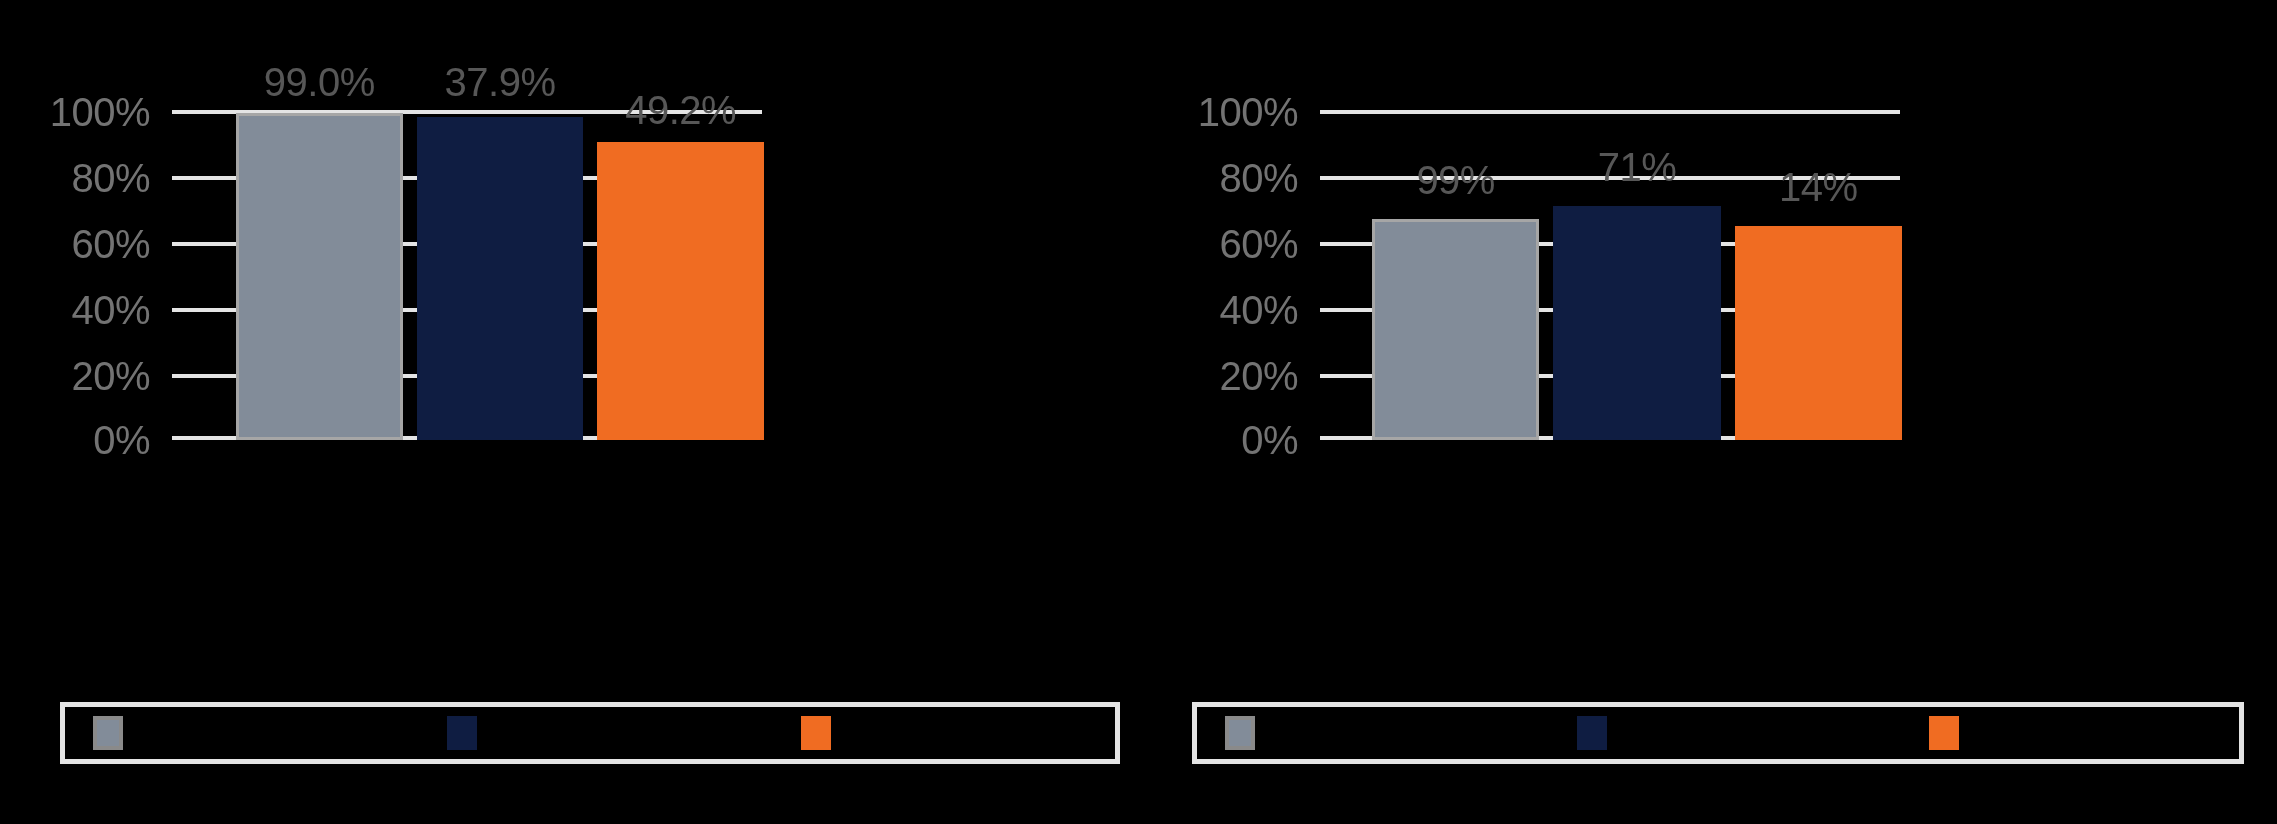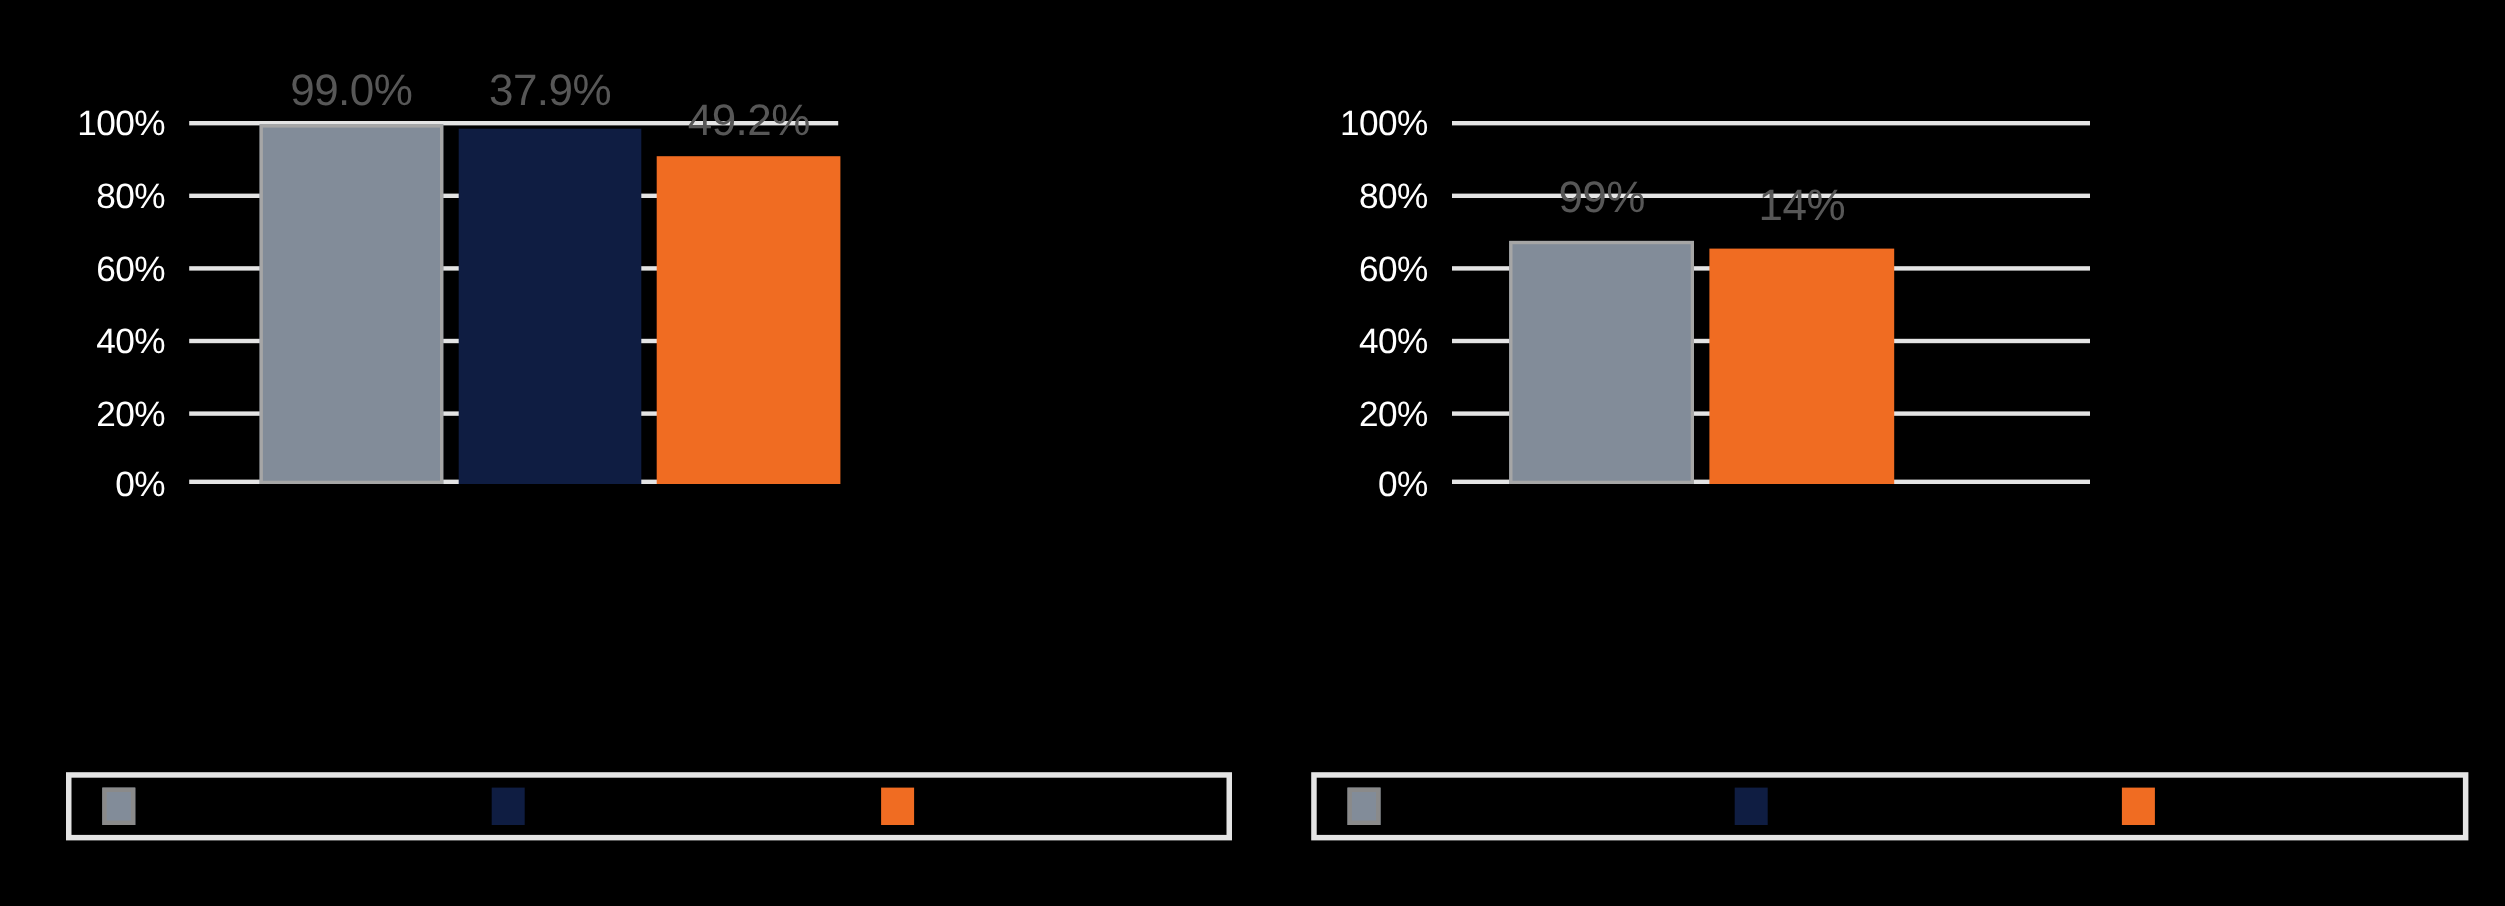--- a/index.html
+++ b/index.html
@@ -53,22 +53,22 @@
     background: #e4e4e4;
     bottom: 0;
   }
 
   .ytick {
     position: absolute;
     right: 100%;
     margin-right: 22px;
     transform: translateY(-50%);
     white-space: nowrap;
-    color: #ffffff;
-    font-size: 32px;
+    color: #737373;
+    font-size: 40px;
     line-height: 1;
     letter-spacing: -0.5px;
     text-align: center;
   }
 
   
   .bars {
     position: absolute;
     left: 2px;
     bottom: 0;
@@ -220,20 +220,24 @@
       <div class="ytick" style="top:266px;">20%</div>
       <div class="ytick" style="top:330px;">0%</div>
 
       <div class="bars">
 
         <div class="barslot" style="width:168px; margin-left:50px;">
           <div class="barlabel" style="bottom:240px;">99%</div>
           <div class="bar gray" style="height:221.1px;"></div>
         </div>
 
+        <div class="barslot" style="width:168px; margin-left:14px;">
+          <div class="barlabel" style="bottom:253px;">71%</div>
+          <div class="bar navy" style="height:234.3px;"></div>
+        </div>
 
         <div class="barslot" style="width:168px; margin-left:14px;">
           <div class="barlabel" style="bottom:233px;">14%</div>
           <div class="bar orange" style="height:214.5px;"></div>
         </div>
 
       </div>
     </div>
 
     <div class="legend">

